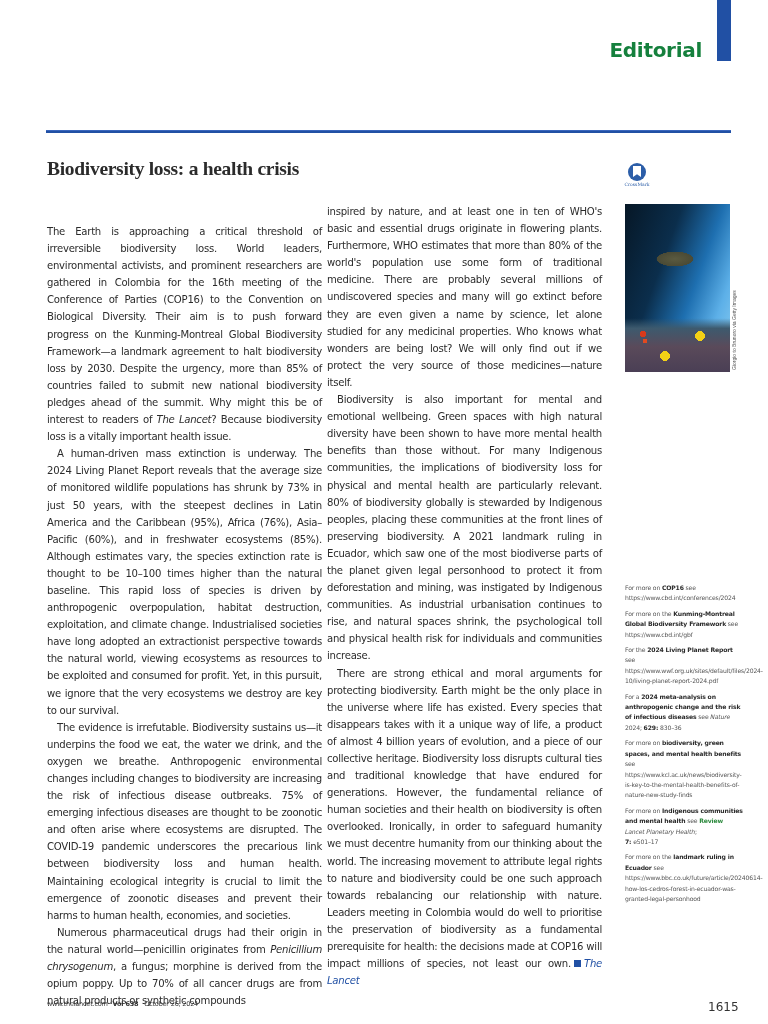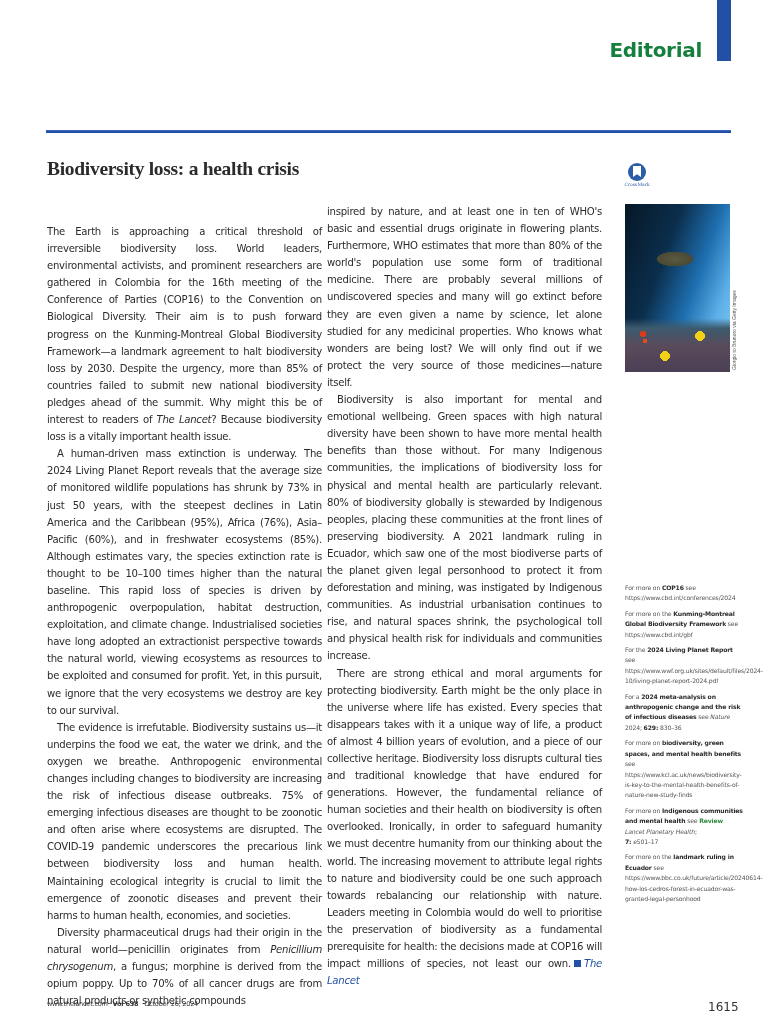--- a/index.html
+++ b/index.html
@@ -62,21 +62,21 @@
   <div class="cm-label">CrossMark</div>
 </div>
 
 <div class="photo" title="Sea turtle swimming over coral reef with yellow butterflyfish"></div>
 <div class="photo-credit">Giorgio to Brunoro via Getty Images</div>
 
 <div class="col col-1">
   <p><span>The Earth is approaching a critical threshold of irreversible biodiversity loss. World leaders, environmental activists, and prominent researchers are gathered in Colombia for the 16th meeting of the Conference of Parties (COP16) to the Convention on Biological Diversity. Their aim is to push forward progress on the Kunming-Montreal Global Biodiversity Framework—a landmark agreement to halt biodiversity loss by 2030. Despite the urgency, more than 85% of countries failed to submit new national biodiversity pledges ahead of the summit. Why might this be of interest to readers of </span><span class="em">The Lancet</span><span>? Because biodiversity loss is a vitally important health issue.</span></p>
   <p><span>A human-driven mass extinction is underway. The 2024 Living Planet Report reveals that the average size of monitored wildlife populations has shrunk by 73% in just 50 years, with the steepest declines in Latin America and the Caribbean (95%), Africa (76%), Asia–Pacific (60%), and in freshwater ecosystems (85%). Although estimates vary, the species extinction rate is thought to be 10–100 times higher than the natural baseline. This rapid loss of species is driven by anthropogenic overpopulation, habitat destruction, exploitation, and climate change. Industrialised societies have long adopted an extractionist perspective towards the natural world, viewing ecosystems as resources to be exploited and consumed for profit. Yet, in this pursuit, we ignore that the very ecosystems we destroy are key to our survival.</span></p>
   <p><span>The evidence is irrefutable. Biodiversity sustains us—it underpins the food we eat, the water we drink, and the oxygen we breathe. Anthropogenic environmental changes including changes to biodiversity are increasing the risk of infectious disease outbreaks. 75% of emerging infectious diseases are thought to be zoonotic and often arise where ecosystems are disrupted. The COVID-19 pandemic underscores the precarious link between biodiversity loss and human health. Maintaining ecological integrity is crucial to limit the emergence of zoonotic diseases and prevent their harms to human health, economies, and societies.</span></p>
-  <p><span>Diversity pharmaceutical drugs had their origin in the natural world—penicillin originates from </span><span class="em">Penicillium chrysogenum</span><span>, a fungus; morphine is derived from the opium poppy. Up to 70% of all cancer drugs are from natural products or synthetic compounds</span></p>
+  <p><span>Numerous pharmaceutical drugs had their origin in the natural world—penicillin originates from </span><span class="em">Penicillium chrysogenum</span><span>, a fungus; morphine is derived from the opium poppy. Up to 70% of all cancer drugs are from natural products or synthetic compounds</span></p>
 </div>
 
 <div class="col col-2">
   <p style="text-indent:0"><span>inspired by nature, and at least one in ten of WHO's basic and essential drugs originate in flowering plants. Furthermore, WHO estimates that more than 80% of the world's population use some form of traditional medicine. There are probably several millions of undiscovered species and many will go extinct before they are even given a name by science, let alone studied for any medicinal properties. Who knows what wonders are being lost? We will only find out if we protect the very source of those medicines—nature itself.</span></p>
   <p><span>Biodiversity is also important for mental and emotional wellbeing. Green spaces with high natural diversity have been shown to have more mental health benefits than those without. For many Indigenous communities, the implications of biodiversity loss for physical and mental health are particularly relevant. 80% of biodiversity globally is stewarded by Indigenous peoples, placing these communities at the front lines of preserving biodiversity. A 2021 landmark ruling in Ecuador, which saw one of the most biodiverse parts of the planet given legal personhood to protect it from deforestation and mining, was instigated by Indigenous communities. As industrial urbanisation continues to rise, and natural spaces shrink, the psychological toll and physical health risk for individuals and communities increase.</span></p>
   <p><span>There are strong ethical and moral arguments for protecting biodiversity. Earth might be the only place in the universe where life has existed. Every species that disappears takes with it a unique way of life, a product of almost 4 billion years of evolution, and a piece of our collective heritage. Biodiversity loss disrupts cultural ties and traditional knowledge that have endured for generations. However, the fundamental reliance of human societies and their health on biodiversity is often overlooked. Ironically, in order to safeguard humanity we must decentre humanity from our thinking about the world. The increasing movement to attribute legal rights to nature and biodiversity could be one such approach towards rebalancing our relationship with nature. Leaders meeting in Colombia would do well to prioritise the preservation of biodiversity as a fundamental prerequisite for health: the decisions made at COP16 will impact millions of species, not least our own.</span><span class="sign-square"></span><span class="sign">The Lancet</span></p>
 </div>
 
 <div class="notes">
   <div class="note"><span>For more on </span><b>COP16</b><span> see https://www.cbd.int/conferences/2024</span></div>

